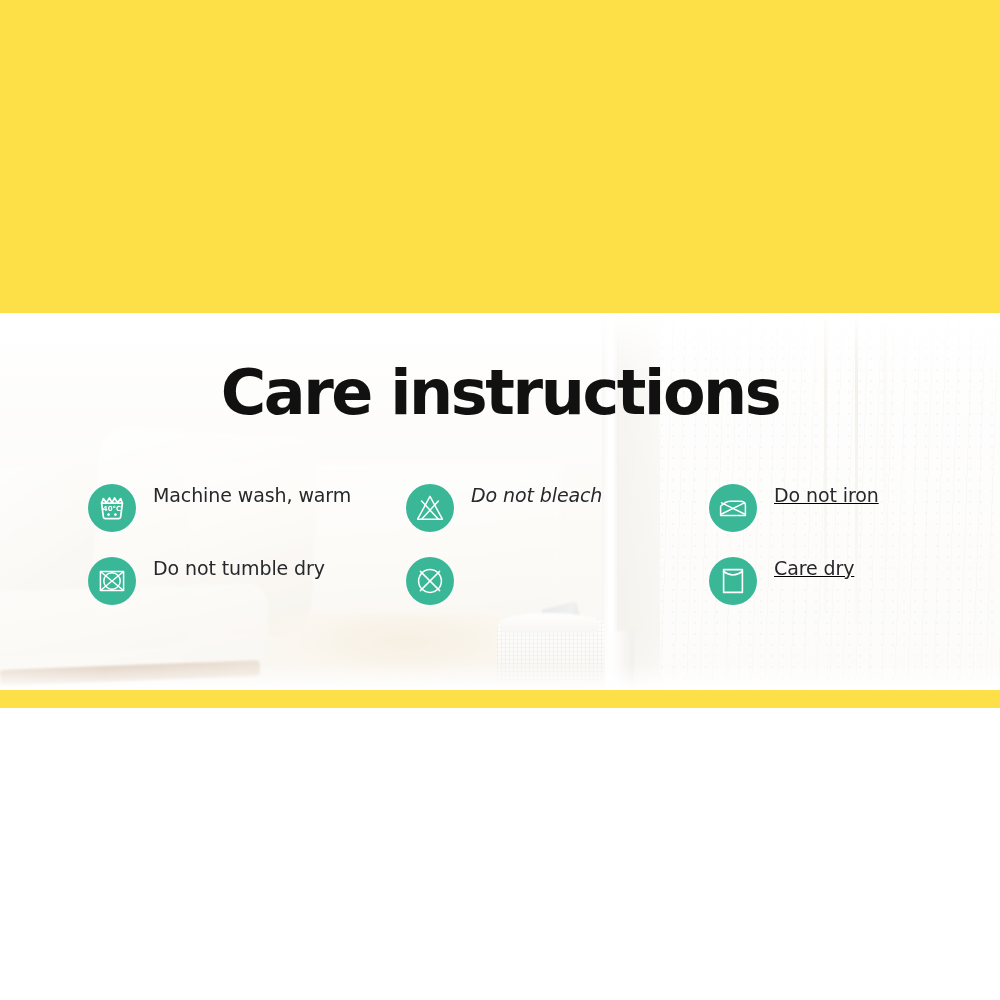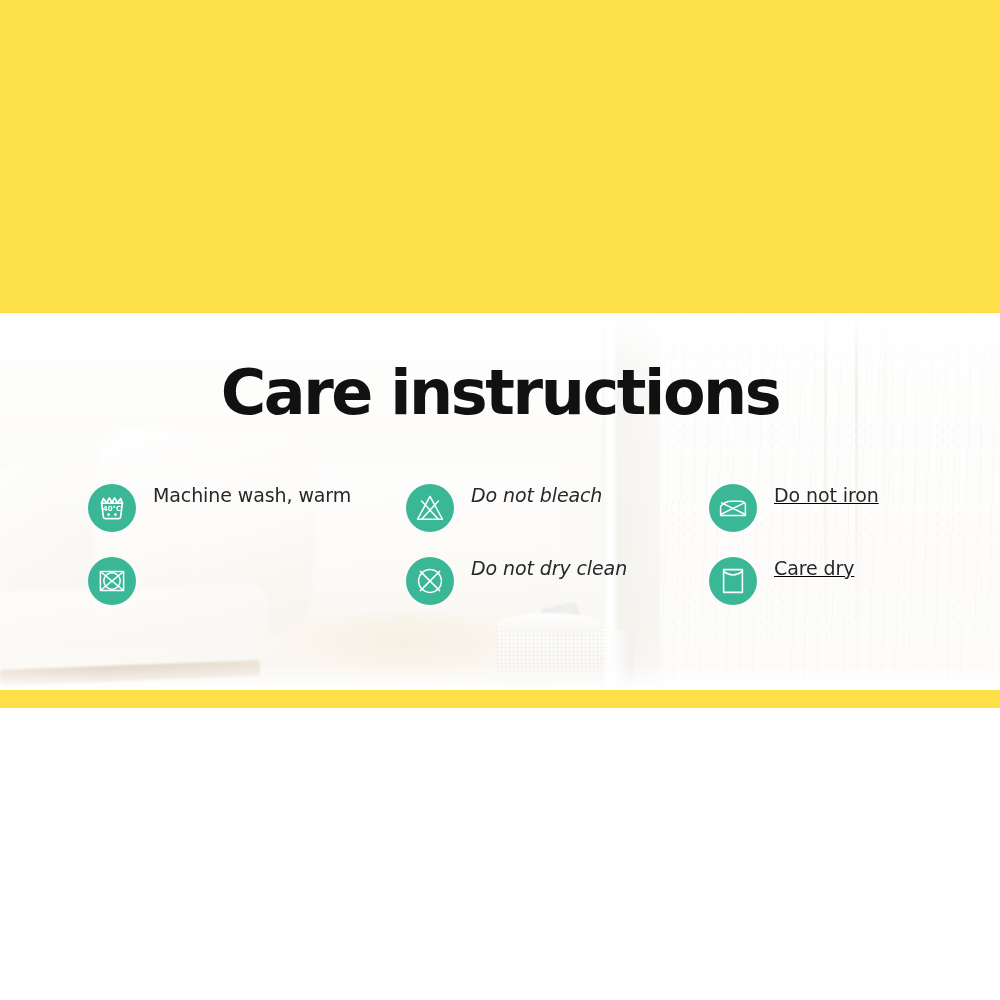--- a/index.html
+++ b/index.html
@@ -329,31 +329,31 @@
 
       <div class="care-item c1 r2">
         <span class="icon-circle">
           <svg width="32" height="32" viewBox="0 0 32 32" fill="none" stroke="#ffffff" stroke-width="1.5" stroke-linecap="round" stroke-linejoin="round">
             <rect x="4.4" y="6.4" width="23.2" height="19.2"></rect>
             <circle cx="16" cy="16" r="8.2"></circle>
             <line x1="5.0" y1="7.0" x2="27.0" y2="25.0"></line>
             <line x1="27.0" y1="7.0" x2="5.0" y2="25.0"></line>
           </svg>
         </span>
+        <span class="care-label">Do not tumble dry</span>
       </div>
 
       <div class="care-item c2 r2">
         <span class="icon-circle">
           <svg width="32" height="32" viewBox="0 0 32 32" fill="none" stroke="#ffffff" stroke-width="1.5" stroke-linecap="round" stroke-linejoin="round">
             <circle cx="16" cy="16" r="11.4"></circle>
             <line x1="6.4" y1="6.4" x2="25.6" y2="25.6"></line>
             <line x1="25.6" y1="6.4" x2="6.4" y2="25.6"></line>
           </svg>
         </span>
-        <span class="care-label">Do not dry clean</span>
       </div>
 
       <div class="care-item c3 r2">
         <span class="icon-circle">
           <svg width="32" height="32" viewBox="0 0 32 32" fill="none" stroke="#ffffff" stroke-width="1.6" stroke-linecap="round" stroke-linejoin="round">
             <rect x="6.6" y="4.6" width="18.8" height="22.8"></rect>
             <path d="M6.6 6.4 Q16 13.6 25.4 6.4"></path>
           </svg>
         </span>
         <span class="care-label">Care dry</span>

